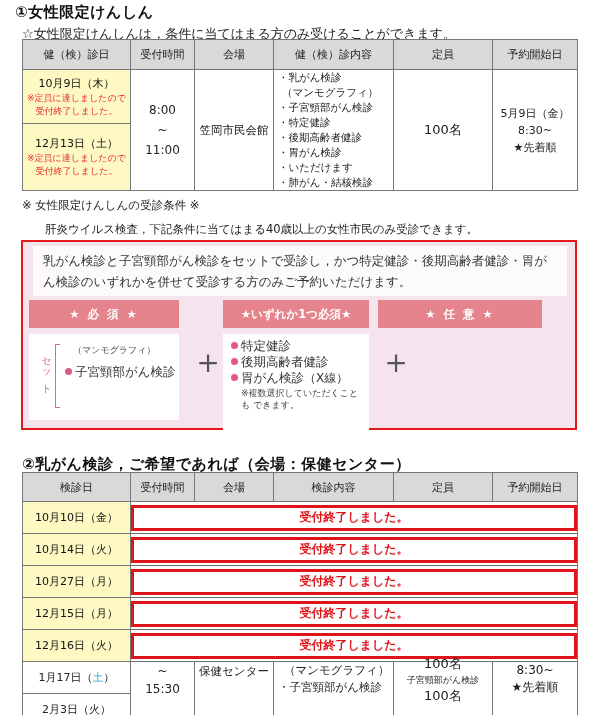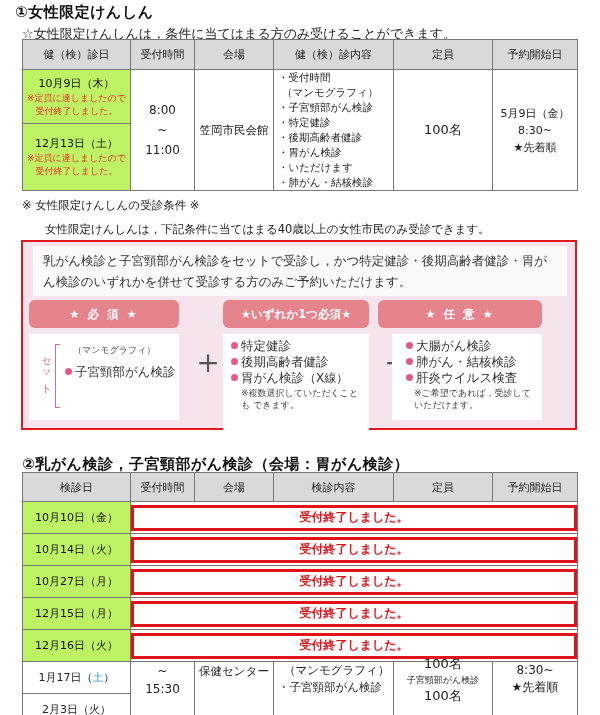--- a/index.html
+++ b/index.html
@@ -5,32 +5,32 @@
   * { box-sizing: border-box; margin: 0; padding: 0; }
   html, body { width: 600px; height: 715px; background: #ffffff; overflow: hidden; }
   body { font-family: "DejaVu Sans", "Liberation Sans", sans-serif; color: #222; position: relative; }
 
   .sec-title { position: absolute; font-weight: bold; font-size: 15px; color: #111; letter-spacing: 0.5px; }
   .note { position: absolute; font-size: 13px; color: #222; }
 
   table.sched { position: absolute; border-collapse: collapse; table-layout: fixed; font-size: 11px; }
   table.sched th, table.sched td { border: 1px solid #777; text-align: center; vertical-align: middle; }
   table.sched th { background: #d9d9d9; font-weight: normal; height: 22px; color: #222; }
-  td.date-cell { background: #bef264; color: #111; }
+  td.date-cell { background: #fef9c3; color: #111; }
   td.white { background: #fff; }
   .red-note { color: #e8282a; font-size: 9px; line-height: 13px; display: block; }
   .date-main { font-size: 11px; display: block; line-height: 16px; }
   .list { text-align: left !important; padding-left: 4px; line-height: 15px; font-size: 10.5px; }
   .list div { white-space: nowrap; }
 
   
   .panel { position: absolute; left: 21px; top: 240px; width: 556px; height: 190px; border: 2px solid #e01a1a; background: #f5e4ee; }
   .panel-lead { position: absolute; left: 10px; top: 4px; width: 534px; height: 50px; background: #fdfafc; font-size: 12.5px; line-height: 21px; padding: 4px 10px; color: #333; }
   .box { position: absolute; }
-  .box-head { background: #e5848c; color: #fff; font-size: 11.5px; text-align: center; height: 28px; line-height: 28px; font-weight: bold; letter-spacing: 2px; border-radius: 6px; }
+  .box-head { background: #e5848c; color: #fff; font-size: 11.5px; text-align: center; height: 28px; line-height: 28px; font-weight: bold; letter-spacing: 2px; }
   .box-body { background: #ffffff; margin-top: 6px; position: relative; font-size: 12.5px; color: #333; }
   .dot { display: inline-block; width: 7px; height: 7px; border-radius: 50%; background: #e05a88; margin-right: 3px; vertical-align: middle; position: relative; top: -1px; }
   .plus { position: absolute; font-size: 34px; color: #555; font-weight: normal; line-height: 34px; }
   .small { font-size: 9px; color: #444; line-height: 12px; }
   .set-label { position: absolute; color: #d86b8f; font-size: 10px; writing-mode: vertical-rl; letter-spacing: 2px; }
   .bracket { position: absolute; border: 1px solid #d86b8f; border-right: none; width: 5px; }
 
   .closed-row td.closed { padding: 2px 0; background: #fff; }
   .closed-box { border: 3px solid #e0151c; height: 100%; display: flex; align-items: center; justify-content: center; color: #e0151c; font-weight: bold; font-size: 12px; }
   .blue { color: #2ea3d6; }
@@ -65,21 +65,21 @@
       <span class="red-note">※定員に達しましたので</span>
       <span class="red-note">受付終了しました。</span>
     </td>
     <td rowspan="2" class="white" style="font-size:12px; line-height:20px;">
       <div>8:00</div>
       <div>~</div>
       <div>11:00</div>
     </td>
     <td rowspan="2" class="white" style="font-size:11.5px;">笠岡市民会館</td>
     <td rowspan="2" class="white list">
-      <div>・受付時間</div>
+      <div>・乳がん検診</div>
       <div style="padding-left:4px">（マンモグラフィ）</div>
       <div>・子宮頸部がん検診</div>
       <div>・特定健診</div>
       <div>・後期高齢者健診</div>
       <div>・胃がん検診</div>
       <div>・いただけます</div>
       <div>・肺がん・結核検診</div>
     </td>
     <td rowspan="2" class="white" style="font-size:13px;">100名</td>
     <td rowspan="2" class="white" style="line-height:17px;">
@@ -92,21 +92,21 @@
     <td class="date-cell">
       <span class="date-main">12月13日（土）</span>
       <span class="red-note">※定員に達しましたので</span>
       <span class="red-note">受付終了しました。</span>
     </td>
   </tr>
 </tbody>
   </table>
 
 <div class="note" style="left:22px; top:198px; font-size:11.5px;">※ 女性限定けんしんの受診条件 ※</div>
-<div class="note" style="left:45px; top:222px; font-size:11.5px;">女性限定けんしんは，下記条件に当てはまる40歳以上の女性市民のみ受診できます。</div>
+<div class="note" style="left:45px; top:222px; font-size:11.5px;">肝炎ウイルス検査，下記条件に当てはまる40歳以上の女性市民のみ受診できます。</div>
 
 <div class="panel">
   <div class="panel-lead">乳がん検診と子宮頸部がん検診をセットで受診し，かつ特定健診・後期高齢者健診・胃がん検診のいずれかを併せて受診する方のみご予約いただけます。</div>
 
   <div class="box" style="left:6px; top:58px; width:150px;">
     <div class="box-head">★ 必 須 ★</div>
     <div class="box-body" style="height:86px; padding:10px 0 0 36px;">
       <span class="set-label" style="left:10px; top:16px;">セット</span>
       <span class="bracket" style="left:26px; top:10px; height:64px;"></span>
       <div class="small" style="padding-left:8px; margin-bottom:8px;">（マンモグラフィ）</div>
@@ -121,30 +121,24 @@
       <div><span class="dot"></span><span>特定健診</span></div>
       <div><span class="dot"></span><span>後期高齢者健診</span></div>
       <div><span class="dot"></span><span>胃がん検診</span><span style="font-size:12px">（X線）</span></div>
       <div class="small" style="padding:1px 10px 0 10px;">※複数選択していただくことも できます。</div>
     </div>
   </div>
   <div class="plus" style="left:356px; top:102px;">＋</div>
 
   <div class="box" style="left:355px; top:58px; width:164px;">
     <div class="box-head">★ 任 意 ★</div>
-    <div class="box-body" style="height:86px; padding:4px 0 0 14px; line-height:16px; margin-left:14px;">
-      <div><span class="dot"></span><span>大腸がん検診</span></div>
-      <div><span class="dot"></span><span>肺がん・結核検診</span></div>
-      <div><span class="dot"></span><span>肝炎ウイルス検査</span></div>
-      <div class="small" style="padding:1px 8px 0 8px;">※ご希望であれば，受診して いただけます。</div>
-    </div>
   </div>
 </div>
 
-<div class="sec-title" style="left:22px; top:455px;">②乳がん検診，子宮頸部がん検診（会場：胃がん検診）</div>
+<div class="sec-title" style="left:22px; top:455px;">②乳がん検診，ご希望であれば（会場：保健センター）</div>
 
 <table class="sched" style="left:22px; top:472px; width:555px;">
   <colgroup>
     <col style="width:108px">
       <col style="width:64px">
       <col style="width:79px">
       <col style="width:120px">
       <col style="width:99px">
       <col style="width:85px">
   </colgroup>

